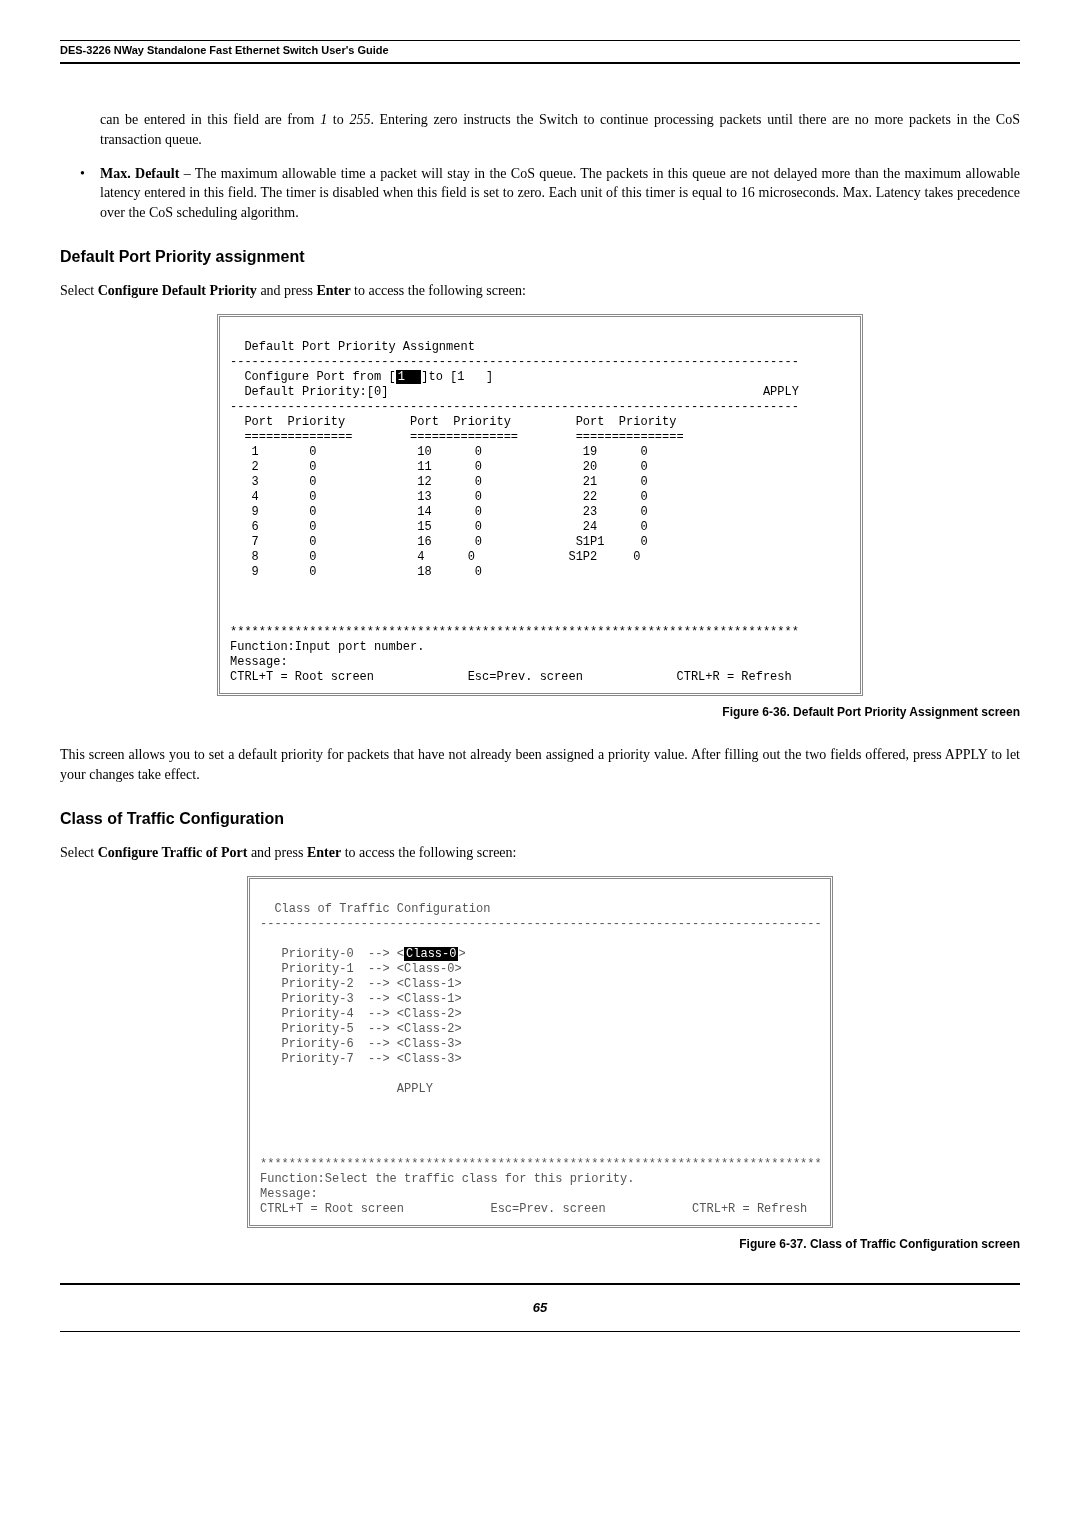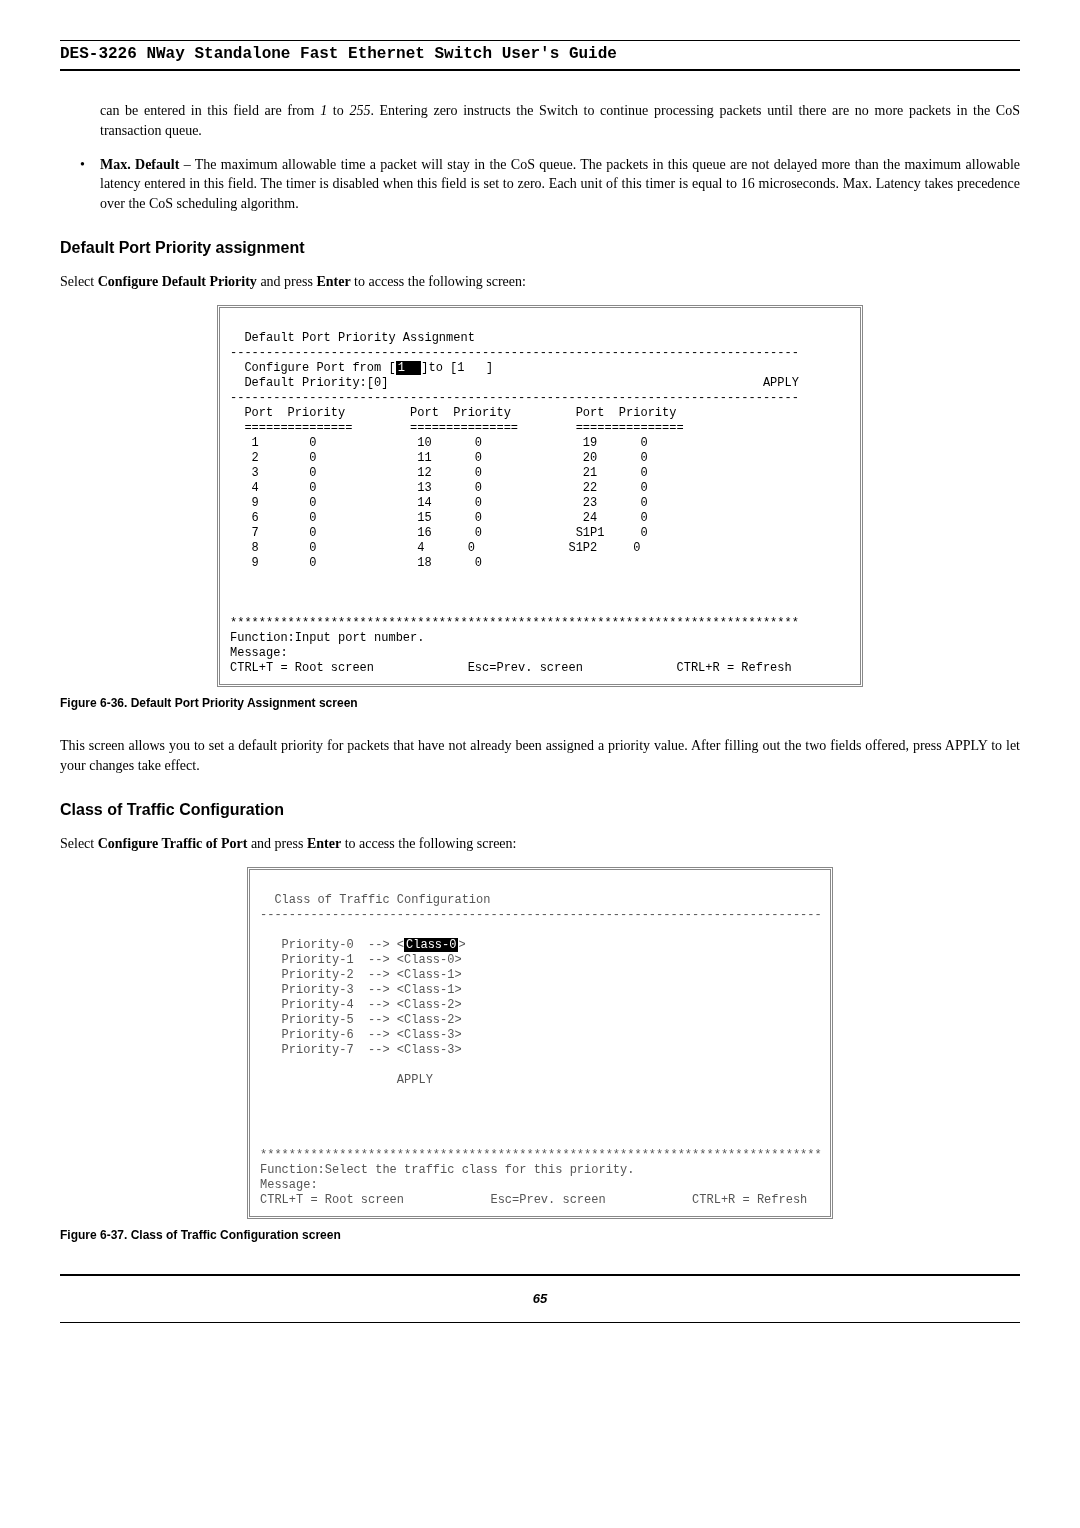--- a/index.html
+++ b/index.html
@@ -5,27 +5,27 @@
   body {
     font-family: Georgia, 'Times New Roman', serif;
     background: #fff;
     margin: 0;
     padding: 40px 60px;
     color: #000;
     font-size: 14px;
     line-height: 1.4;
   }
   .header-title {
-    font-family: Liberation Mono, monospace;
+    font-family: Liberation Sans, sans-serif;
     font-weight: bold;
-    font-size: 16px;
+    font-size: 11px;
     border-bottom: 2px solid #000;
     border-top: 1px solid #000;
     padding: 2px 0 4px 0;
-    margin-bottom: 30px;
+    margin-bottom: 46px;
   }
   .body-text {
     margin: 0 0 14px 40px;
     text-align: justify;
   }
   .bullet-wrap {
     display: flex;
     margin: 0 0 14px 20px;
   }
   .bullet-mark {
@@ -70,21 +70,21 @@
     margin: 10px auto 6px auto;
     width: 560px;
     line-height: 1.25;
     overflow: hidden;
     color: #555;
   }
   .caption {
     font-family: Arial, Helvetica, sans-serif;
     font-weight: bold;
     font-size: 12px;
-    text-align: left;
+    text-align: right;
     margin: 8px 0 24px 0;
   }
   .hl { background: #000; color: #fff; padding: 0 2px; }
   .footer {
     border-top: 2px solid #000;
     border-bottom: 1px solid #000;
     text-align: center;
     font-family: Arial, Helvetica, sans-serif;
     font-style: italic;
     font-weight: bold;

